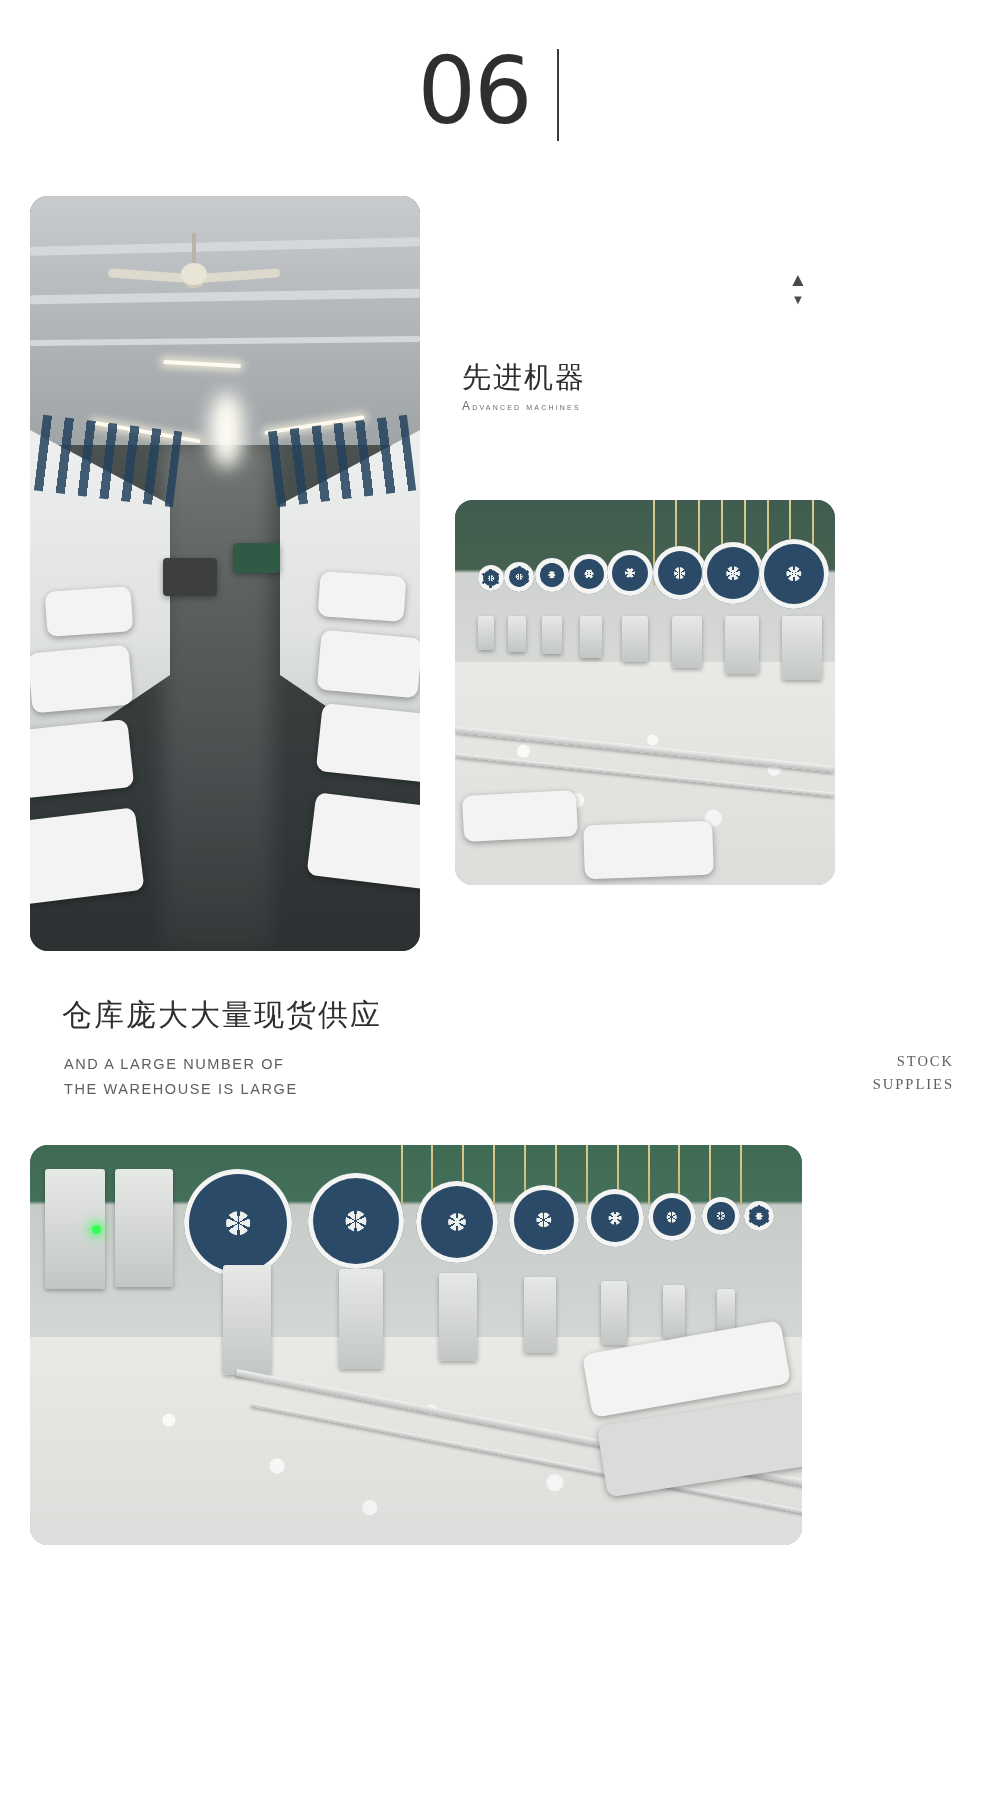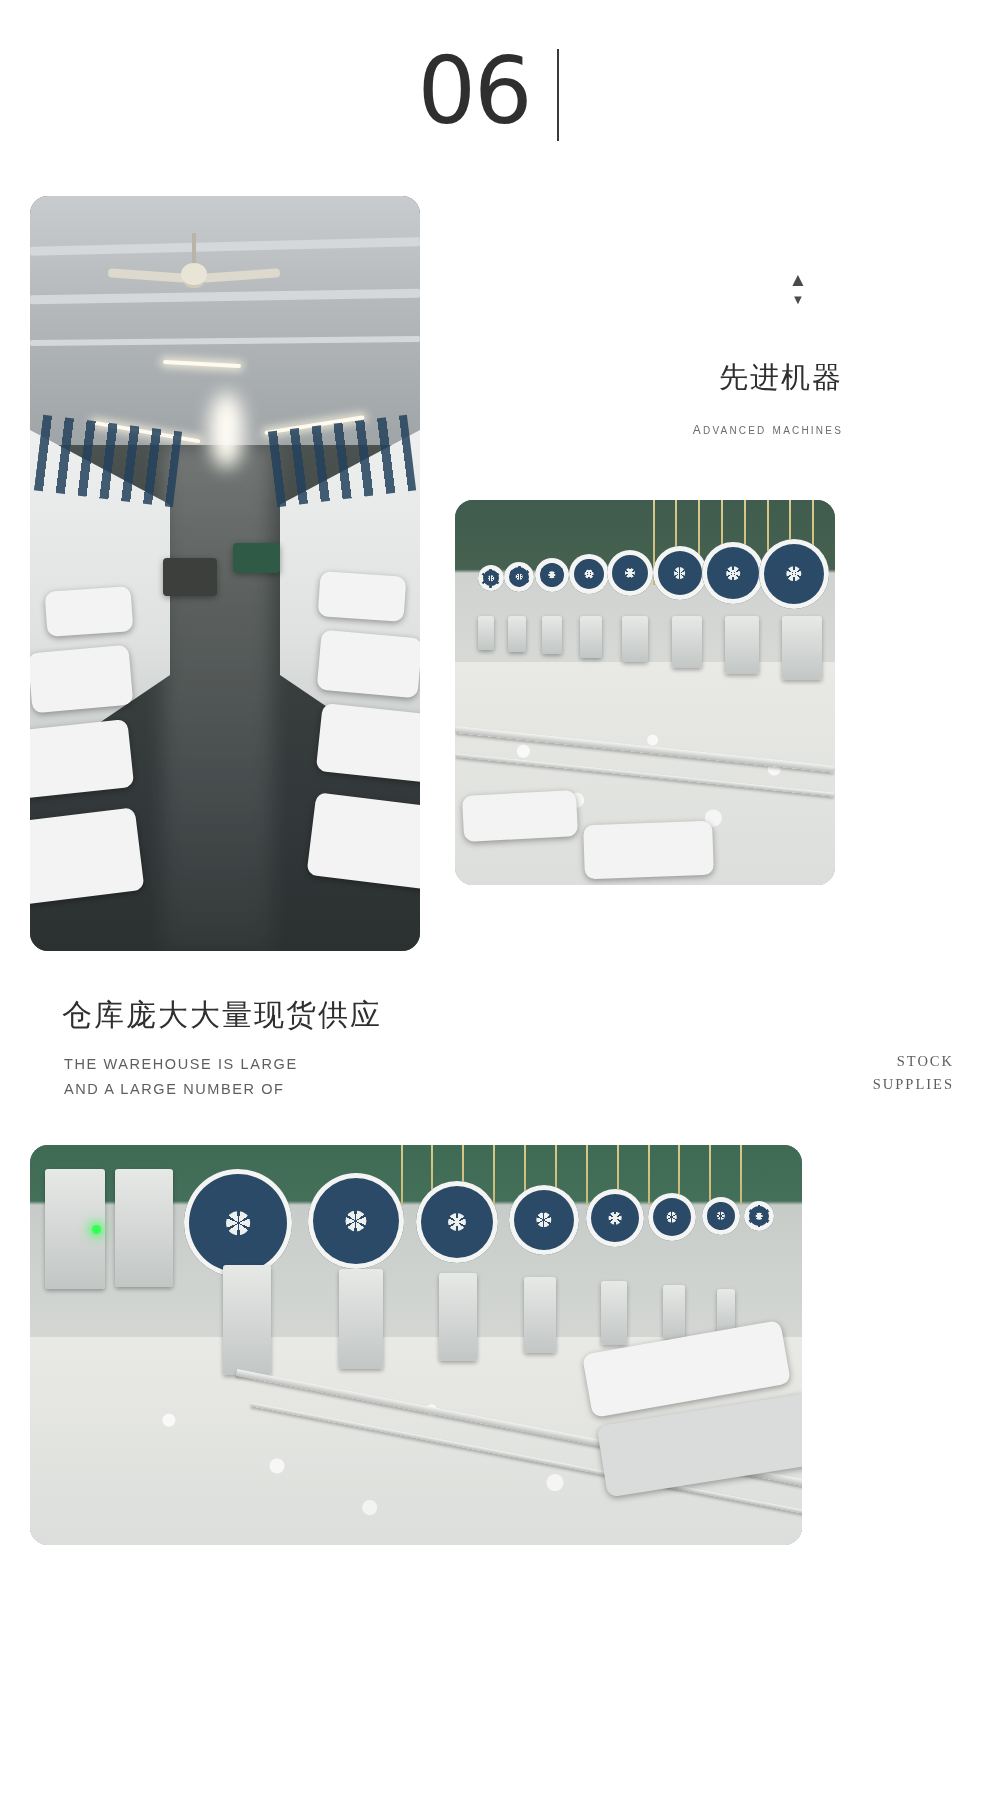--- a/index.html
+++ b/index.html
@@ -91,34 +91,33 @@
     text-align: center;
     line-height: 1;
     color: #4a4a4a;
   }
   .arrow-marker .up { font-size: 19px; display:block; }
   .arrow-marker .down { font-size: 13px; display:block; margin-top: 4px; }
 
   
   .caption-right {
     position: absolute;
-    left: 498px;
+    left: 462px;
     top: 360px;
     width: 345px;
-    text-align: right;
   }
   .caption-cn {
     font-size: 29px;
     letter-spacing: 2px;
     color: #2f2f2f;
     line-height: 1.2;
   }
   .caption-en {
-    margin-top: 24px;
-    font-size: 14px;
+    margin-top: 0;
+    font-size: 10px;
     letter-spacing: 2.2px;
     color: #6b6b6b;
     font-variant: small-caps;
     text-transform: lowercase;
   }
   .caption-en::first-letter { font-size: 17px; }
 
   
   .warehouse-heading {
     position: absolute;
@@ -360,22 +359,22 @@
   <div class="m-rail" style="left:0;top:64%;width:100%;transform:rotate(6deg);"></div>
   <div class="m-rail" style="left:0;top:71%;width:100%;height:4px;transform:rotate(6deg);"></div>
 
   <div class="tbl" style="left:2%;top:76%;width:30%;height:12%;transform:rotate(-3deg);"></div>
   <div class="tbl" style="left:34%;top:84%;width:34%;height:14%;transform:rotate(-2deg);"></div>
 </div>
 
 <div class="warehouse-heading">仓库庞大大量现货供应</div>
 
 <div class="warehouse-sub">
+  <span class="line">and a large number of</span>
   <span class="line">The warehouse is large</span>
-  <span class="line">and a large number of</span>
 </div>
 
 <div class="stock-label">
   <span class="line">Stock</span>
   <span class="line">supplies</span>
 </div>
 
 <div class="photo" id="photo-machine-wide">
   <div class="m-bg" style="background:linear-gradient(180deg,#3f6b55 0%,#44705a 14%,#c8ccc9 15%,#e6e8e5 100%);"></div>
   <div class="m-fabric" style="height:52%;"></div>

